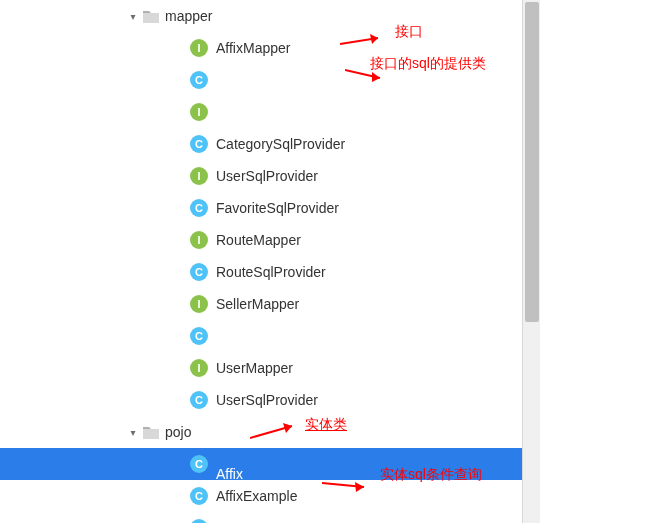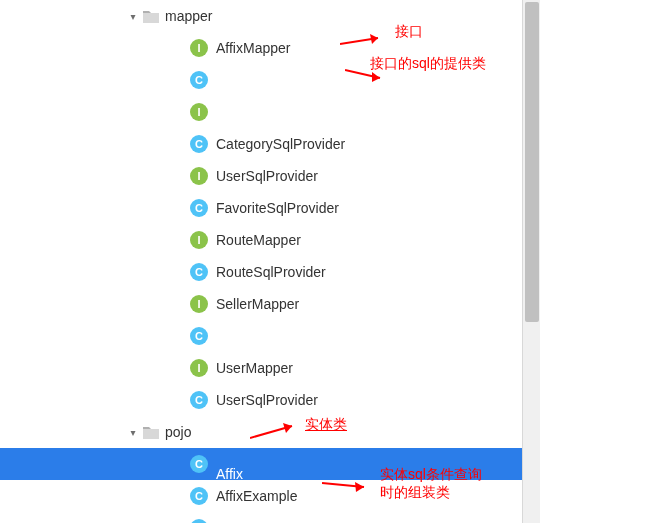--- a/index.html
+++ b/index.html
@@ -198,14 +198,13 @@
 <svg class="arrow-svg" style="left:322px;top:475px;" width="55" height="22">
     <line x1="0" y1="8" x2="42" y2="12" stroke="#ff0000" stroke-width="2"></line>
     <polygon points="42,12 33,7 34,17" fill="#ff0000"></polygon>
   </svg>
 
 <div class="annotation" style="left:395px;top:22px;">接口</div>
 <div class="annotation" style="left:370px;top:54px;">接口的sql的提供类</div>
 <div class="annotation" style="left:305px;top:415px;text-decoration:underline;">实体类</div>
 <div class="annotation" style="left:380px;top:465px;">
   <div>实体sql条件查询</div>
-  <div>时的组装类</div>
 </div>
 
 </body></html>

